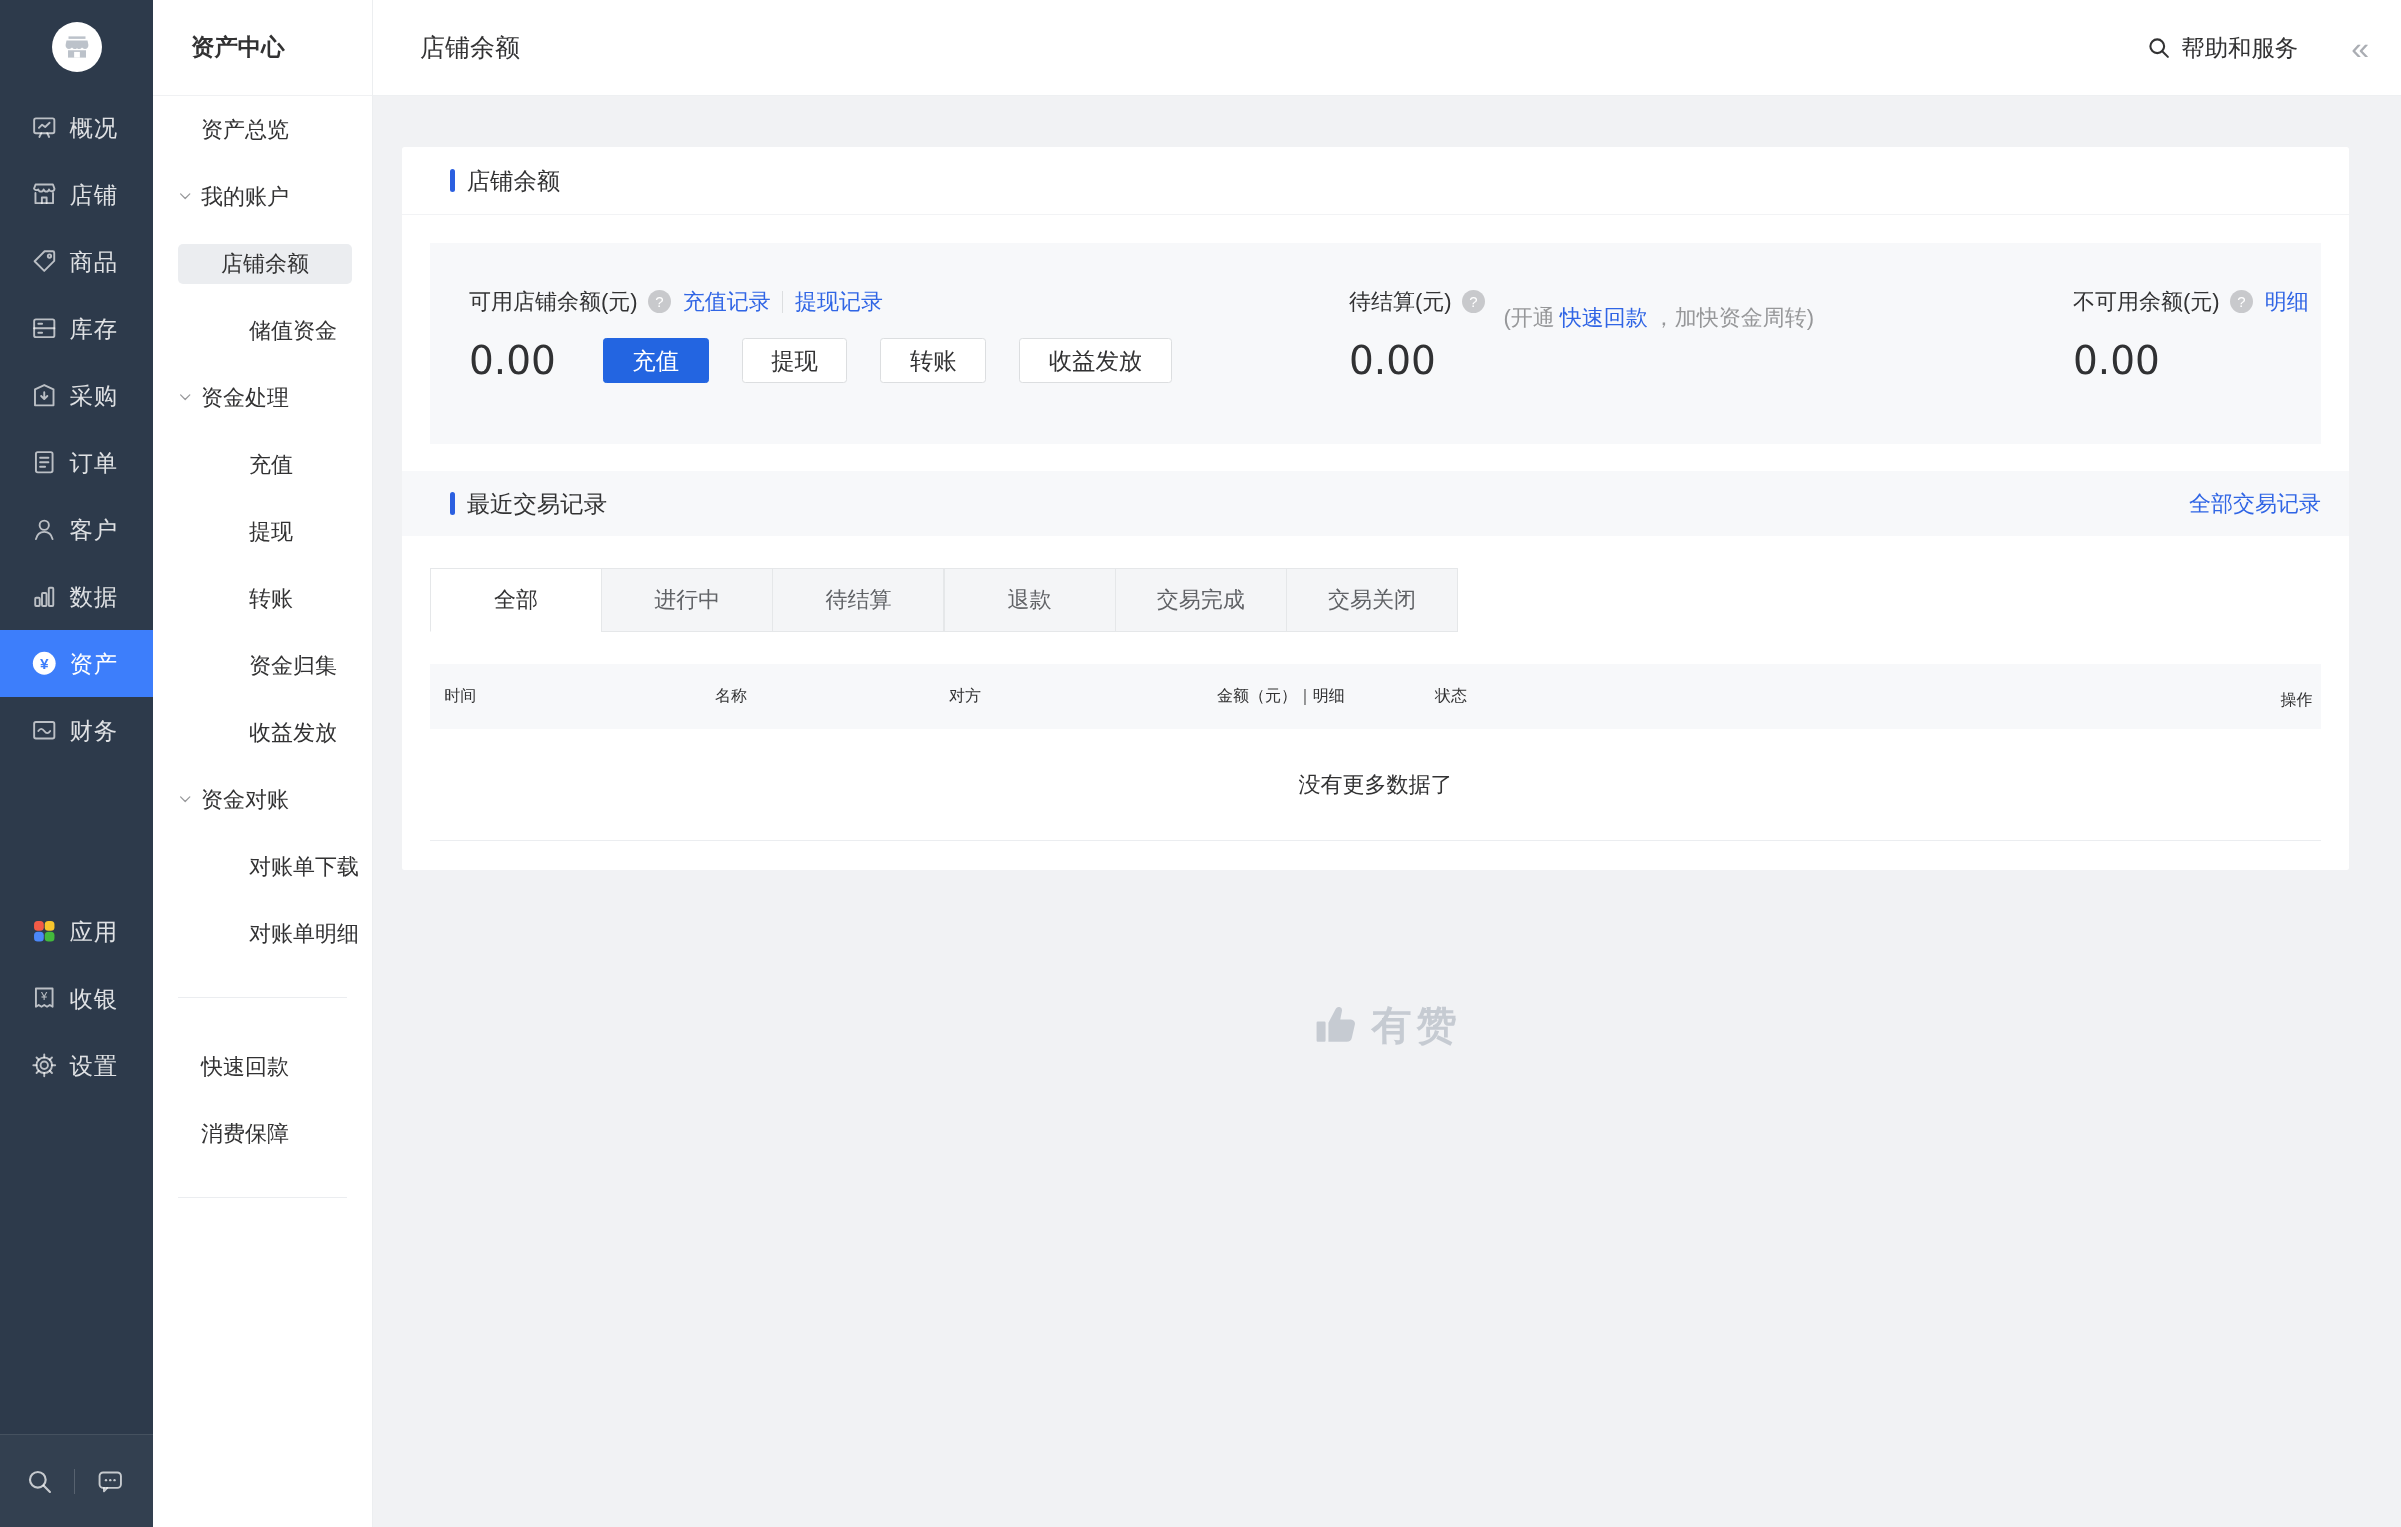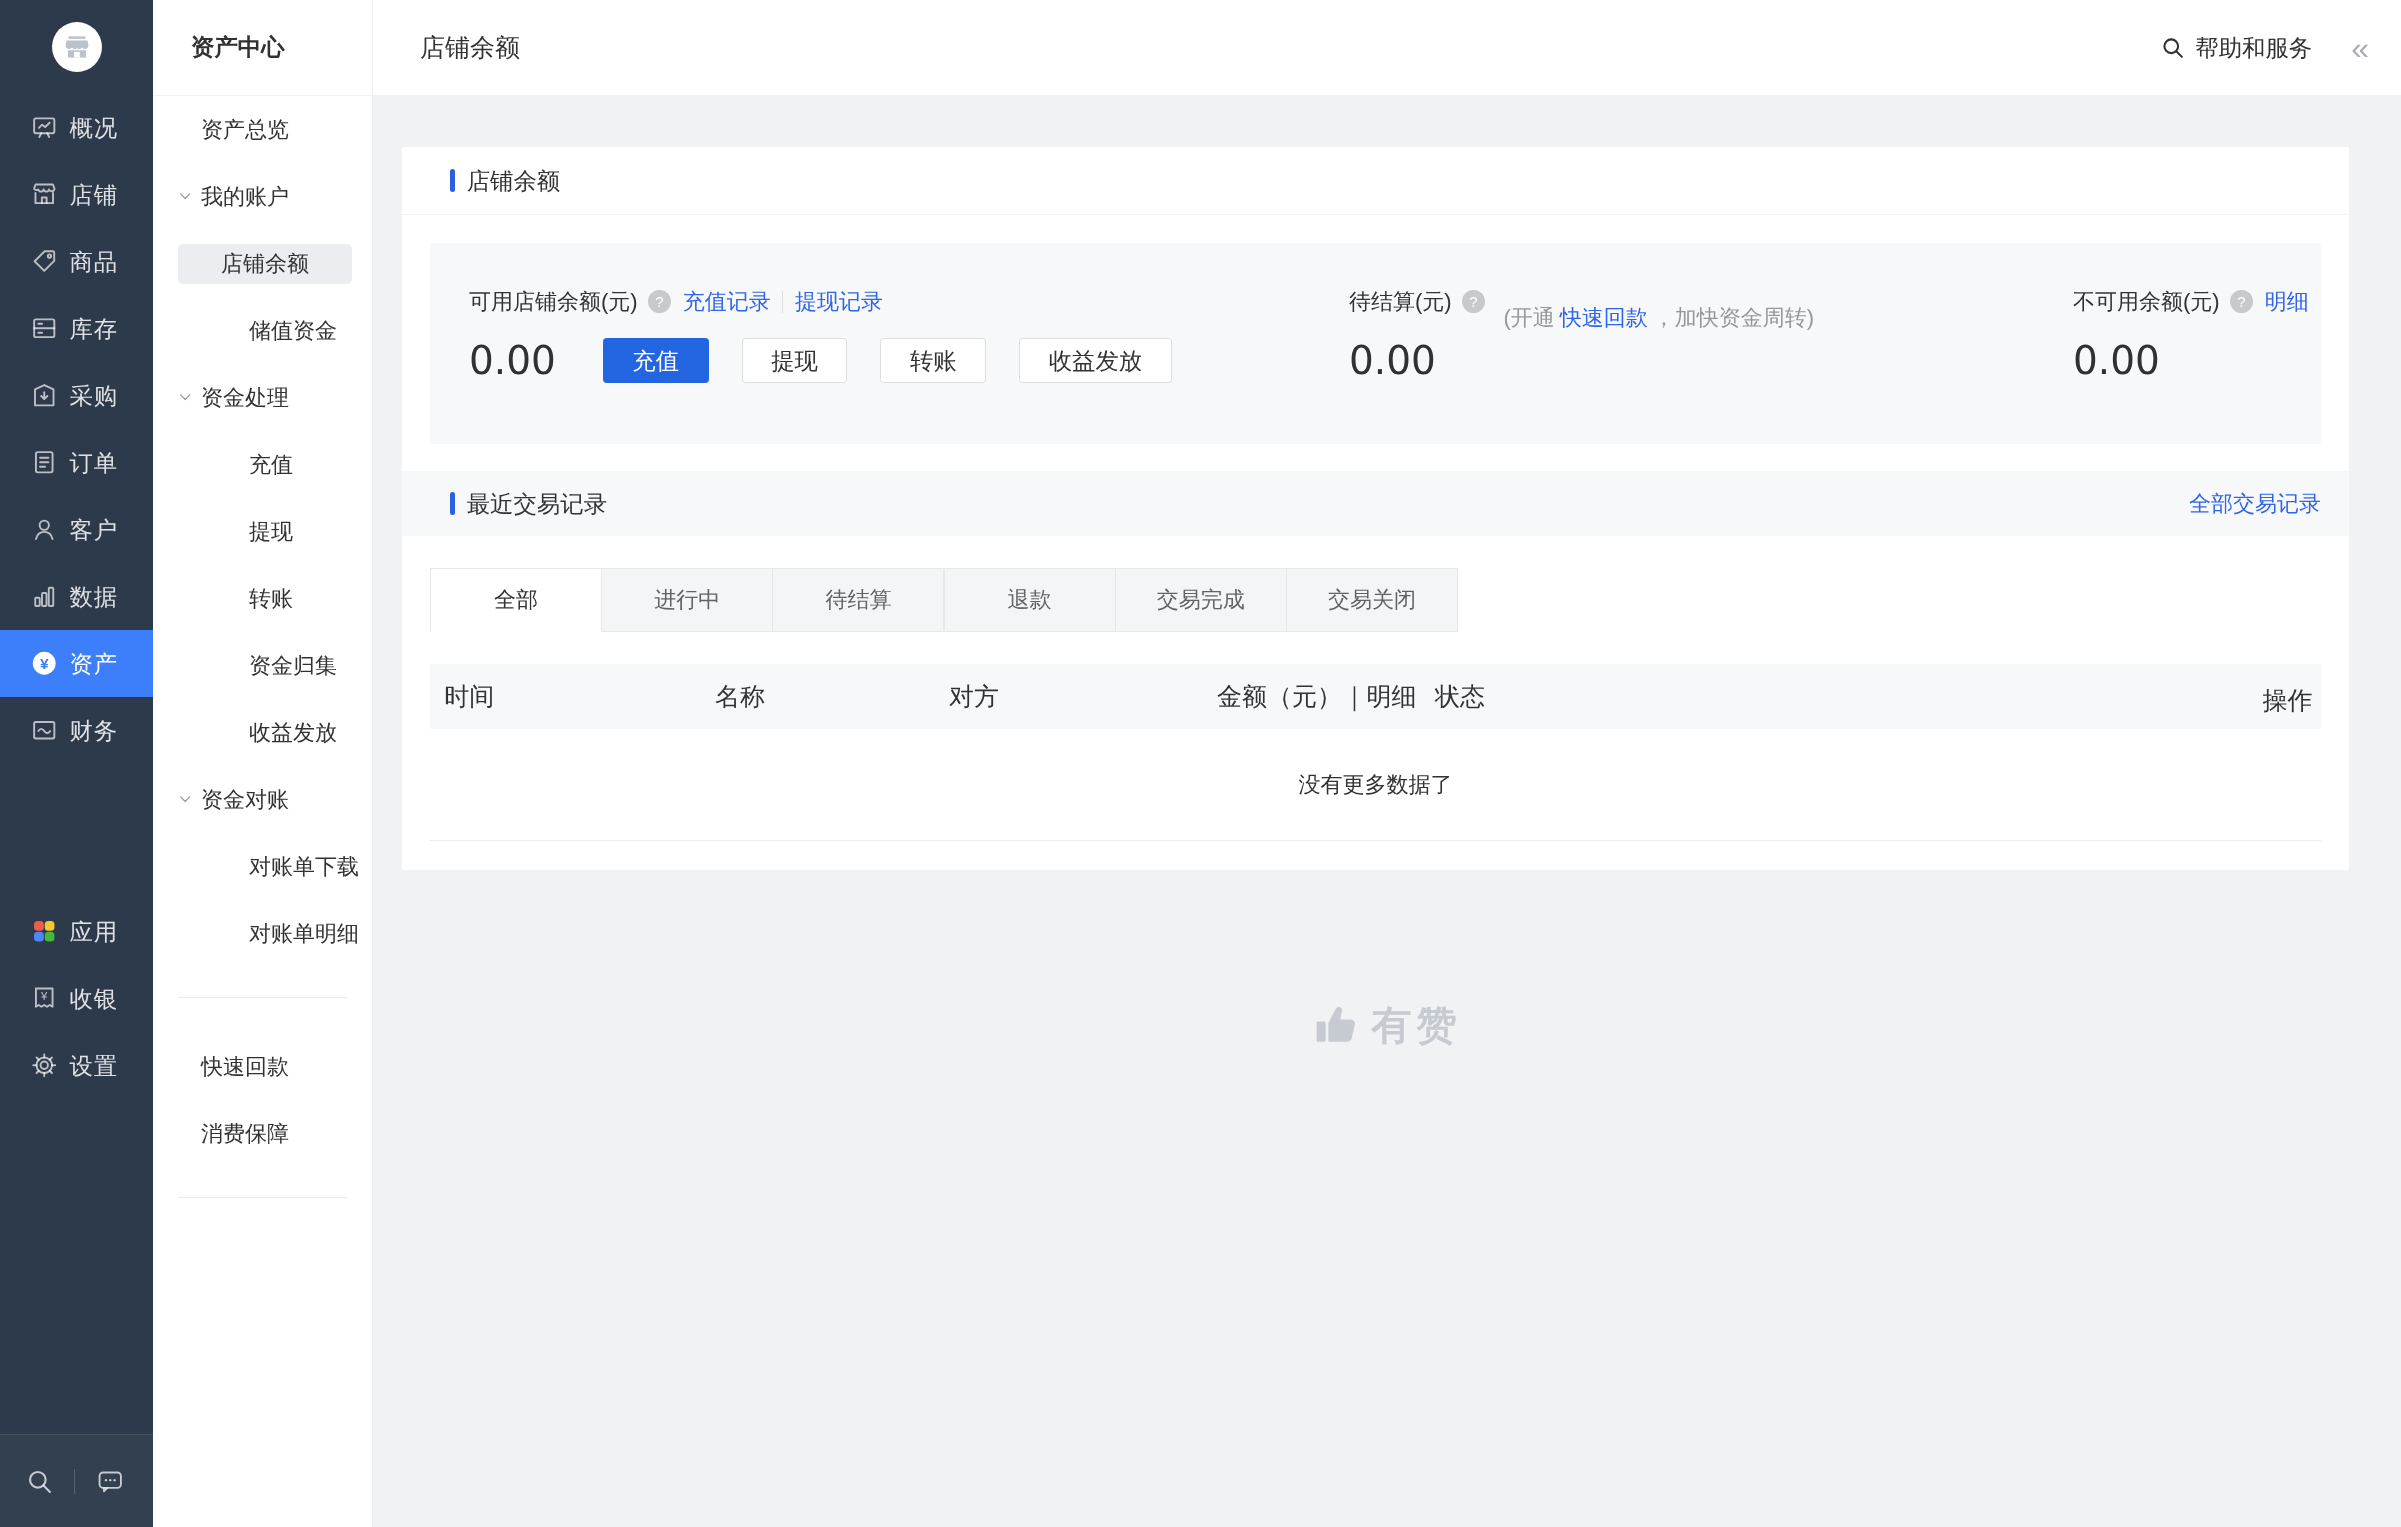--- a/index.html
+++ b/index.html
@@ -35,21 +35,21 @@
   .menu-item .chev{width:18.4px;height:18.4px;color:#969799;position:absolute;left:22.6px;top:24px;}
   .menu-item.group .mi-label,.menu-item.top .mi-label{margin-left:48px;text-align:center;}
   .menu-item.sub .mi-label{margin-left:96px;}
   .menu-item.selected .mi-label{margin-left:25px;width:174px;height:40px;background:#ebedf0;border-radius:5px;
     display:flex;align-items:center;justify-content:center;}
   .menu-divider{border-top:0.8px solid #ebedf0;margin:30px 25px 35px 25px;height:0;}
 
   
   .topbar{position:absolute;left:373px;top:0;right:0;height:95px;background:#fff;border-bottom:0.8px solid #eef0f2;z-index:1;}
   .topbar-title{position:absolute;left:47px;top:0;height:95px;line-height:95px;font-size:25px;font-weight:500;color:#323233;}
-  .topbar-right{position:absolute;right:32px;top:0;height:95px;display:flex;align-items:center;}
+  .topbar-right{position:absolute;right:32px;top:0;height:95px;display:flex;align-items:center;gap:14px;}
   .help{display:flex;align-items:center;}
   .help .icon{width:25px;height:25px;color:#323233;}
   .help-label{margin-left:10px;font-size:23.4px;color:#323233;}
   .collapse{margin-left:39px;font-size:32px;color:#aaadb3;line-height:1;}
 
   
   .content{position:absolute;left:373px;top:95px;right:0;bottom:0;background:#f1f2f4;}
   .card{position:absolute;left:29px;top:52px;width:1947px;background:#fff;border-radius:2.5px;}
   .section-head{height:67px;display:flex;align-items:center;padding:0 28px 0 48px;border-bottom:0.8px solid #f2f3f5;}
   .accent{width:5px;height:23.4px;background:#2b5fe0;border-radius:2.5px;flex:none;}
@@ -81,21 +81,21 @@
   .trans-head{margin-top:27px;height:65px;background:#f7f8fa;display:flex;align-items:center;padding:0 28px 0 48px;}
   .trans-head .all-link{margin-left:auto;font-size:22px;}
 
   .tabs{margin:32px 28px 0;display:flex;}
   .tab{width:172px;height:64px;margin-left:-0.8px;border:0.8px solid #e5e7e9;background:#f4f5f7;color:#606266;
     display:flex;align-items:center;justify-content:center;font-size:22px;box-sizing:border-box;}
   .tab:first-child{margin-left:0;}
   .tab.active{background:#fff;color:#323233;border-bottom-color:#fff;}
 
   .thead{margin:32px 28px 0;height:65px;background:#f7f8fa;display:flex;align-items:center;}
-  .th{font-size:25px;font-weight:500;color:#323233;flex:none;box-sizing:border-box;}
+  .th{font-size:16px;font-weight:500;color:#323233;flex:none;box-sizing:border-box;}
   .th:first-child{padding-left:14.2px;}
   .th:last-child{flex:1;text-align:right;padding-right:8.4px;margin-top:8px;}
   .empty-row{margin:0 28px;height:111px;display:flex;align-items:center;justify-content:center;
     font-size:22px;color:#323233;border-bottom:0.8px solid #ebedf0;}
   .card-footpad{height:28.5px;}
 
   .watermark{position:absolute;left:50%;top:903px;transform:translateX(-50%);
     display:flex;align-items:center;color:#c6cbd2;}
   .watermark .icon{width:49px;height:49px;}
   .wm-text{margin-left:10px;font-size:40px;font-weight:bold;letter-spacing:5px;}

